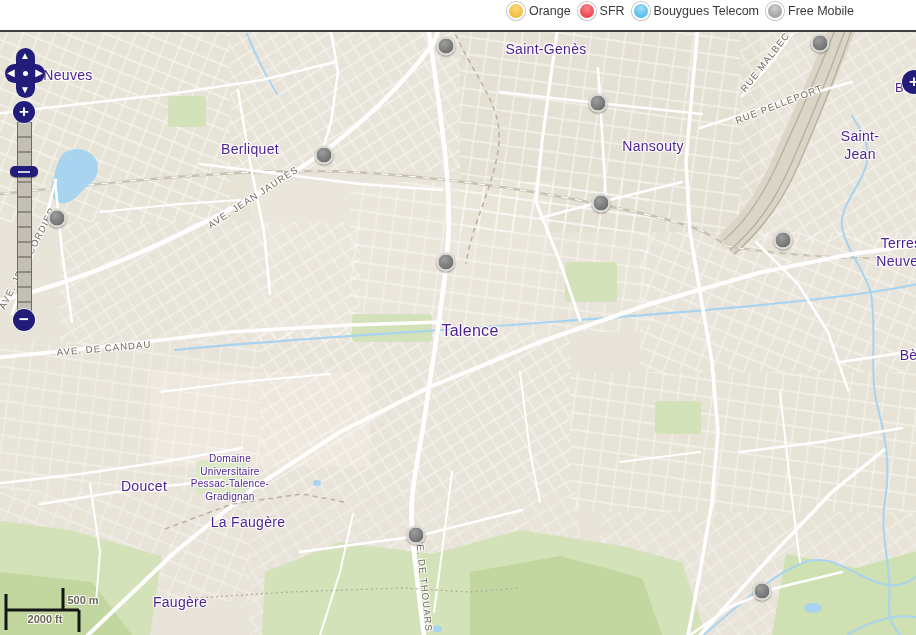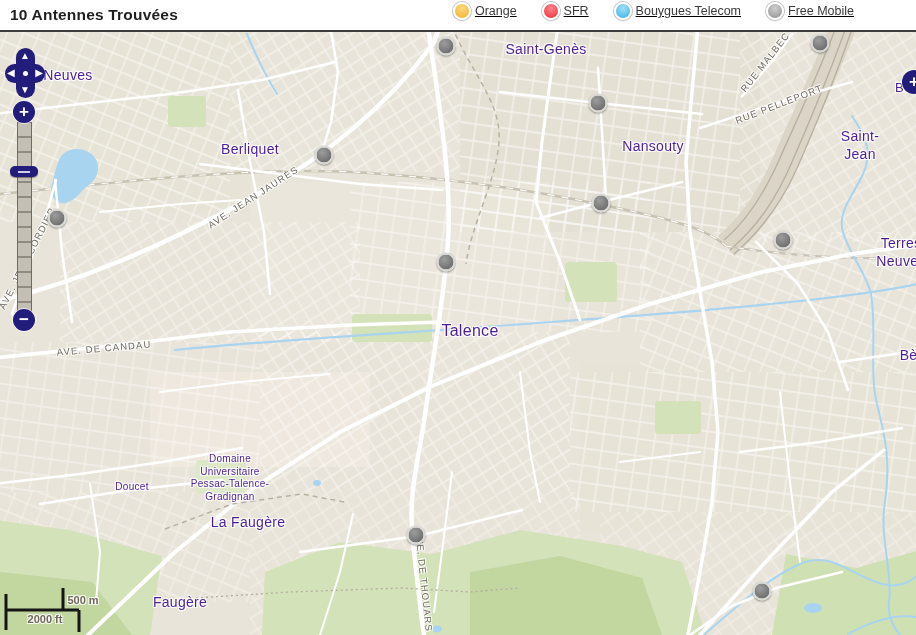--- a/index.html
+++ b/index.html
@@ -3,21 +3,21 @@
 <meta charset="utf-8">
 <style>
   html,body{margin:0;padding:0;background:#fff;}
   #app{position:relative;width:916px;height:635px;overflow:hidden;
        font-family:"Liberation Sans",sans-serif;-webkit-font-smoothing:antialiased;}
 
   
   header{position:absolute;left:0;top:0;width:916px;height:30px;background:#fff;
          border-bottom:2px solid #3e3e3e;z-index:20;display:flex;align-items:center;}
   .page-title{margin:0 0 0 10px;font-size:15.5px;font-weight:bold;color:#1f1f1f;letter-spacing:.2px;}
-  .legend{position:absolute;right:62px;top:0;height:22px;display:flex;align-items:center;gap:25px;text-decoration:underline;}
+  .legend{position:absolute;right:62px;top:0;height:22px;display:flex;align-items:center;gap:7px;}
   .legend-item{display:flex;align-items:center;gap:4px;cursor:pointer;}
   .legend-dot{width:14px;height:14px;border-radius:50%;border:2px solid #fff;
               box-shadow:0 0 0 1px #c2c2c2,0 1px 2px rgba(0,0,0,.15);}
   .legend-label{font-size:12.5px;color:#3a3a3a;}
 
   
   .map{position:absolute;left:0;top:32px;width:916px;height:603px;overflow:hidden;
        background:#e9e4d9;cursor:grab;}
   .map svg{position:absolute;left:0;top:0;}
 
@@ -65,21 +65,20 @@
   .zoom-handle{position:absolute;left:10px;top:134px;width:28px;height:11px;background:#221c7a;
       border-radius:5px;z-index:12;cursor:grab;box-shadow:0 1px 1px rgba(0,0,0,.4);}
   .zoom-handle::after{content:"";position:absolute;left:8px;top:4.5px;width:12px;height:2px;background:#cfcde8;}
 </style>
 </head>
 <body>
 
 <div id="app">
 
   <header>
-    <h1 class="page-title">10 Antennes Trouvées</h1>
     <div class="legend" id="legend">
         <div class="legend-item">
           <span class="legend-dot" style="background: radial-gradient(circle at 50% 30%, rgb(251, 217, 126), rgb(243, 188, 63) 72%);"></span>
           <span class="legend-label">Orange</span>
         </div>
         <div class="legend-item">
           <span class="legend-dot" style="background: radial-gradient(circle at 50% 30%, rgb(248, 134, 140), rgb(242, 70, 79) 72%);"></span>
           <span class="legend-label">SFR</span>
         </div>
         <div class="legend-item">
@@ -227,21 +226,21 @@
         <div class="place-label" style="left: 860px; top: 114px; font-size: 14px;">Saint-Jean</div>
         <div class="place-label" style="left: 916px; top: 56px; font-size: 13px;">Belcier</div>
         <div class="place-label" style="left: 901px; top: 221px; font-size: 14px;">Terres
 Neuves</div>
         <div class="place-label" style="left: 470px; top: 299px; font-size: 16px;">Talence</div>
         <div class="place-label" style="left: 230px; top: 446px; font-size: 10px;">Domaine
 Universitaire
 Pessac-Talence-
 Gradignan</div>
         <div class="place-label" style="left: 248px; top: 491px; font-size: 14px;">La Faugère</div>
-        <div class="place-label" style="left: 132px; top: 455px; font-size: 10px;">Doucet</div>
+        <div class="place-label" style="left: 144px; top: 455px; font-size: 14px;">Doucet</div>
         <div class="place-label" style="left: 180px; top: 571px; font-size: 14px;">Faugère</div>
         <div class="place-label" style="left: 922px; top: 324px; font-size: 14px;">Bègles</div>
         <div class="street-label" style="left: 253px; top: 165px; transform: translate(-50%, -50%) rotate(-33deg);">AVE. JEAN JAURÈS</div>
         <div class="street-label" style="left: 27px; top: 226px; transform: translate(-50%, -50%) rotate(-63deg);">AVE. JEAN CORDIER</div>
         <div class="street-label" style="left: 104px; top: 316px; transform: translate(-50%, -50%) rotate(-5deg);">AVE. DE CANDAU</div>
         <div class="street-label" style="left: 765px; top: 30px; transform: translate(-50%, -50%) rotate(-52deg);">RUE MALBEC</div>
         <div class="street-label" style="left: 779px; top: 72px; transform: translate(-50%, -50%) rotate(-21deg);">RUE PELLEPORT</div>
         <div class="street-label" style="left: 424px; top: 549px; transform: translate(-50%, -50%) rotate(84deg);">AVE. DE THOUARS</div>
       </div>
     <div id="marker-layer">

